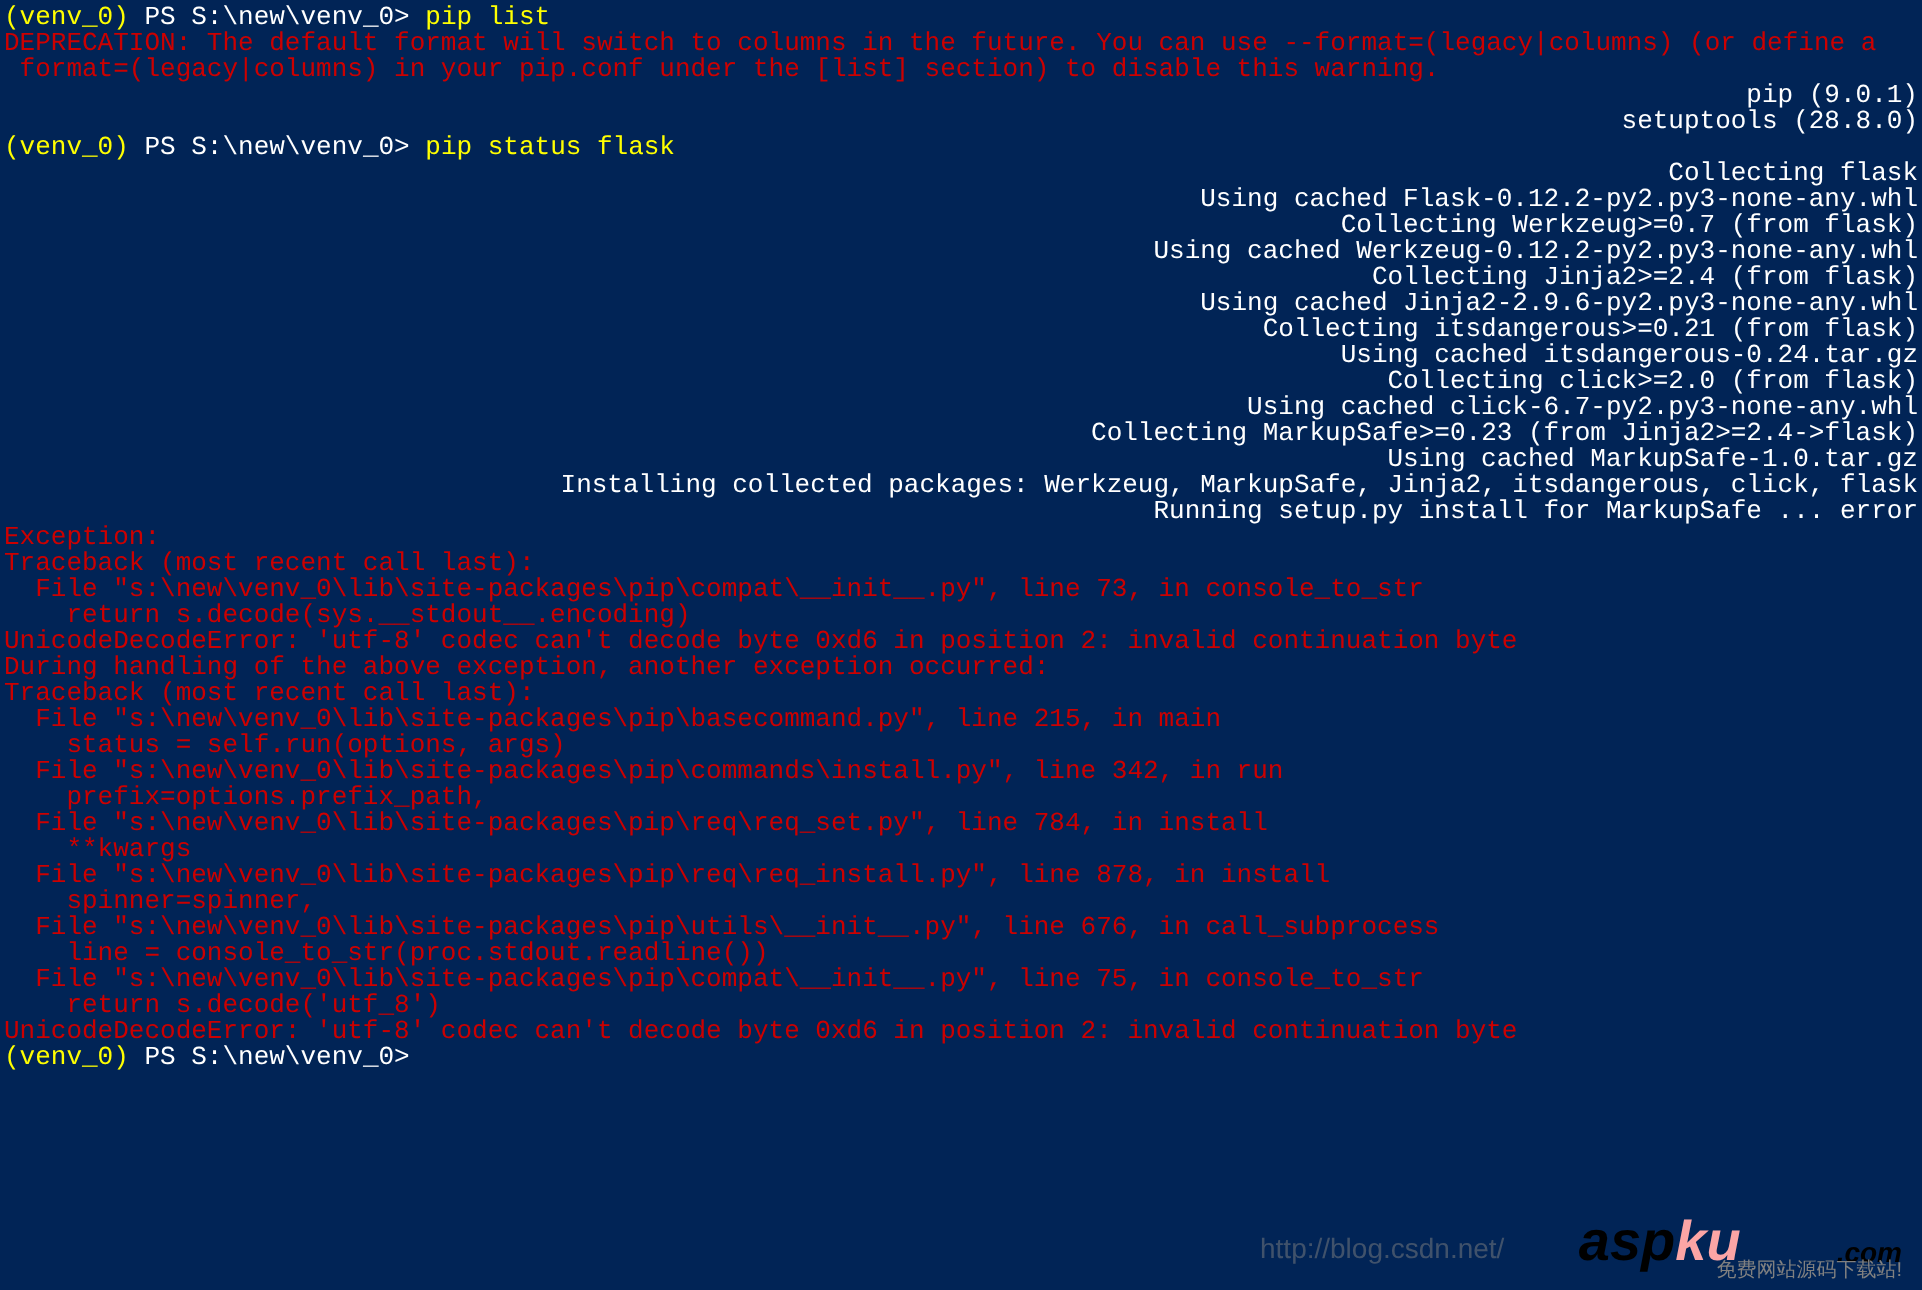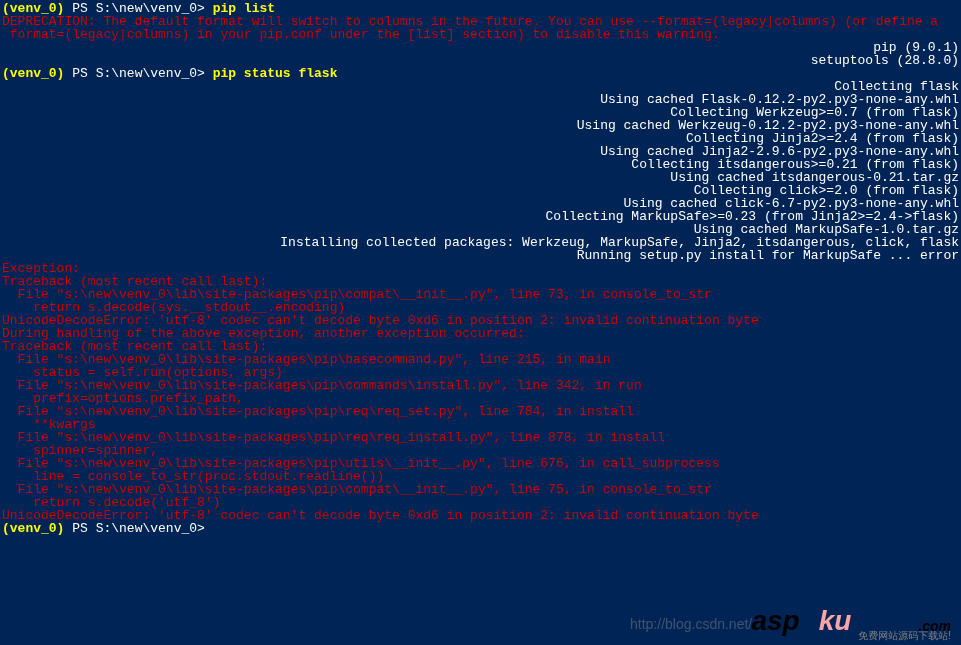--- a/index.html
+++ b/index.html
@@ -17,21 +17,20 @@
       height: 645px;
       padding: 2px;
       overflow: hidden;
       position: relative;
     }
     .line {
       white-space: pre;
     }
     .prompt-venv {
       color: #ffff00;
-      font-weight: bold;
     }
     .prompt-path {
       color: #ffffff;
       text-align: center;
     }
     .deprecation {
       color: #cc0000;
     }
     .output {
       color: #ffffff;
@@ -48,21 +47,20 @@
       opacity: 0.5;
       font-size: 14px;
       font-family: Arial, sans-serif;
     }
     .logo {
       position: absolute;
       bottom: 10px;
       right: 10px;
       display: flex;
       align-items: flex-end;
-      gap: 19px;
     }
     .logo-text-black {
       color: #000000;
       font-style: italic;
       font-weight: bold;
       font-size: 28px;
       font-family: Arial, sans-serif;
     }
     .logo-text-red {
       color: #fca5a5;
@@ -89,21 +87,21 @@
 <div class="line output">pip (9.0.1)</div>
 <div class="line output">setuptools (28.8.0)</div>
 <div class="line"><span class="prompt-venv">(venv_0)</span><span class="prompt-path"> PS S:\new\venv_0&gt; </span><span class="prompt-venv">pip status flask</span></div>
 <div class="line output">Collecting flask</div>
 <div class="line output">  Using cached Flask-0.12.2-py2.py3-none-any.whl</div>
 <div class="line output">Collecting Werkzeug&gt;=0.7 (from flask)</div>
 <div class="line output">  Using cached Werkzeug-0.12.2-py2.py3-none-any.whl</div>
 <div class="line output">Collecting Jinja2&gt;=2.4 (from flask)</div>
 <div class="line output">  Using cached Jinja2-2.9.6-py2.py3-none-any.whl</div>
 <div class="line output">Collecting itsdangerous&gt;=0.21 (from flask)</div>
-<div class="line output">  Using cached itsdangerous-0.21.tar.gz</div>
+<div class="line output">  Using cached itsdangerous-0.24.tar.gz</div>
 <div class="line output">Collecting click&gt;=2.0 (from flask)</div>
 <div class="line output">  Using cached click-6.7-py2.py3-none-any.whl</div>
 <div class="line output">Collecting MarkupSafe&gt;=0.23 (from Jinja2&gt;=2.4-&gt;flask)</div>
 <div class="line output">  Using cached MarkupSafe-1.0.tar.gz</div>
 <div class="line output">Installing collected packages: Werkzeug, MarkupSafe, Jinja2, itsdangerous, click, flask</div>
 <div class="line output">  Running setup.py install for MarkupSafe ... error</div>
 <div class="line error">Exception:</div>
 <div class="line error">Traceback (most recent call last):</div>
 <div class="line error">  File "s:\new\venv_0\lib\site-packages\pip\compat\__init__.py", line 73, in console_to_str</div>
 <div class="line error">    return s.decode(sys.__stdout__.encoding)</div>

